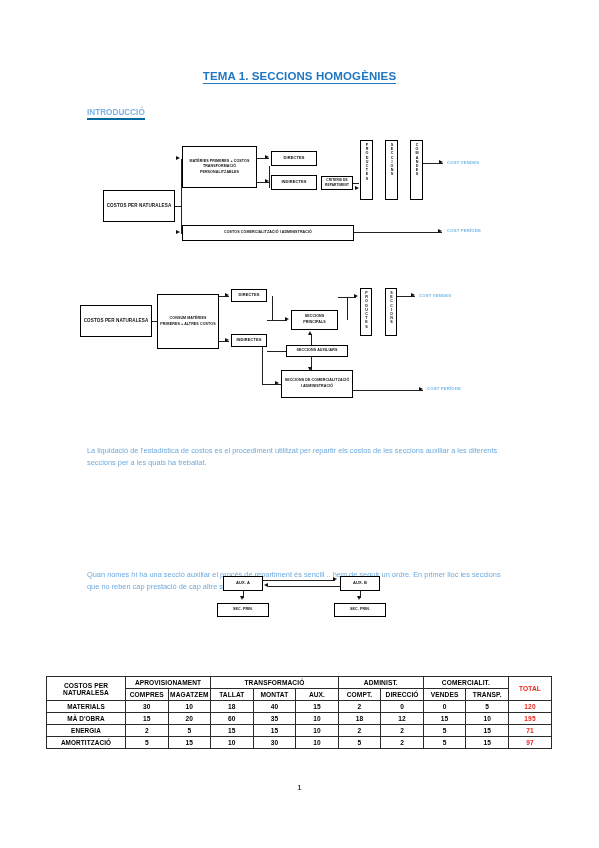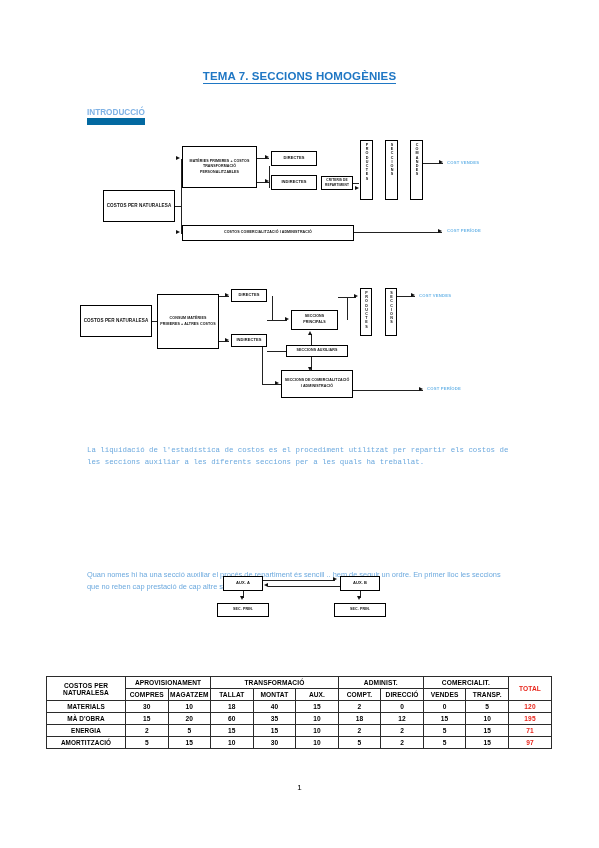--- a/index.html
+++ b/index.html
@@ -39,21 +39,21 @@
   }
   .section-heading {
     position: absolute;
     top: 108px;
     left: 87px;
     font-size: 8.2px;
     font-weight: bold;
     color: #7FB2E5;
   }
   .section-heading span {
-    border-bottom: 7px solid #0369a1;
+    border-bottom: 2px solid #0369a1;
     padding-bottom: 1px;
   }
 
   
   .dbox {
     position: absolute;
     border: 1px solid #000;
     background: #fff;
     box-sizing: border-box;
     display: flex;
@@ -178,21 +178,21 @@
     font-size: 8px;
     color: #000;
   }
 </style>
 </head>
 <body>
 
 <div class="page">
 
   <div class="doc-title">
-    <span>TEMA 7. SECCIONS HOMOGÈNIES</span>
+    <span>TEMA 1. SECCIONS HOMOGÈNIES</span>
   </div>
 
   <div class="section-heading">
     <span>INTRODUCCIÓ</span>
   </div>
 
   <div>
 
     <div class="dbox big" style="left:103px; top:190px; width:72px; height:32px;">
       <span>COSTOS PER NATURALESA</span>
@@ -315,21 +315,21 @@
 
     <div class="hline" style="left:397px; top:296px; width:18px;"></div>
     <div class="arrow-r" style="left:411px; top:293px;"></div>
     <div class="outlabel" style="left:419px; top:293px;">COST VENDES</div>
 
     <div class="hline" style="left:353px; top:390px; width:70px;"></div>
     <div class="arrow-r" style="left:419px; top:387px;"></div>
     <div class="outlabel" style="left:427px; top:386px;">COST PERÍODE</div>
   </div>
 
-  <div class="para" style="top:445px;font-family:Liberation Mono, monospace;">La liquidació de l'estadística de costos es el procediment utilitzat per repartir els costos de les seccions auxiliar a les diferents seccions per a les quals ha treballat.</div>
+  <div class="para" style="top:445px;">La liquidació de l'estadística de costos es el procediment utilitzat per repartir els costos de les seccions auxiliar a les diferents seccions per a les quals ha treballat.</div>
   <div class="para" style="top:524px;margin-top:45px;">Quan nomes hi ha una secció auxiliar el procés de repartiment és sencill .. hem de seguir un ordre. En primer lloc les seccions que no reben cap prestació de cap altre secció.</div>
 
   <div>
     <div class="dbox med" style="left:223px; top:576px; width:40px; height:15px;">
       <span>AUX. A</span>
     </div>
     <div class="dbox med" style="left:340px; top:576px; width:40px; height:15px;">
       <span>AUX. B</span>
     </div>
 

